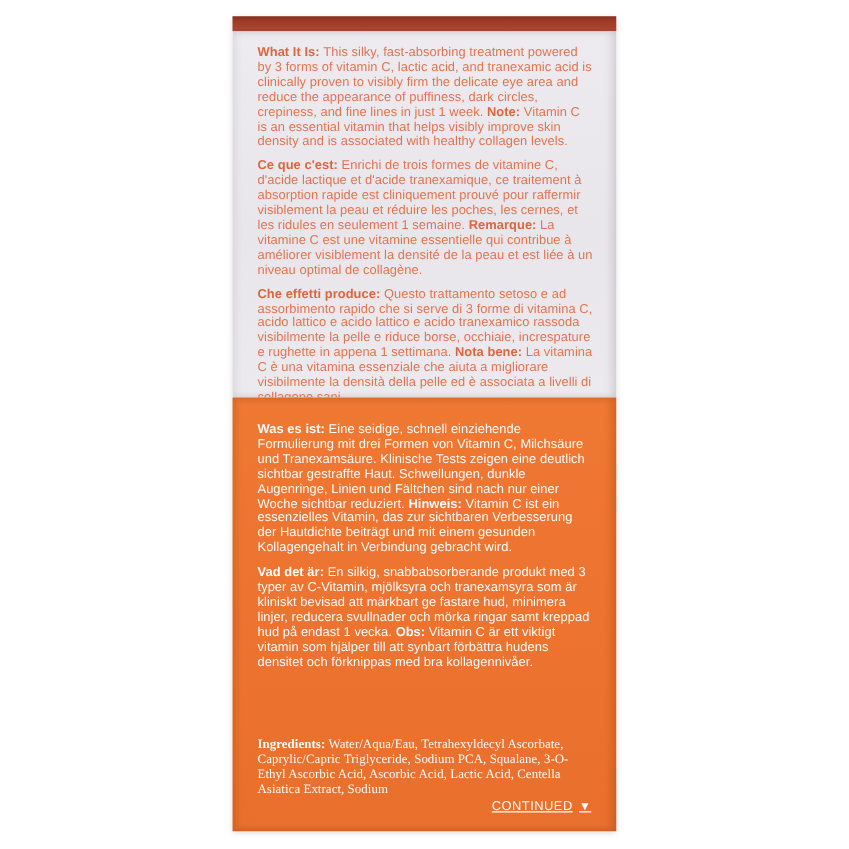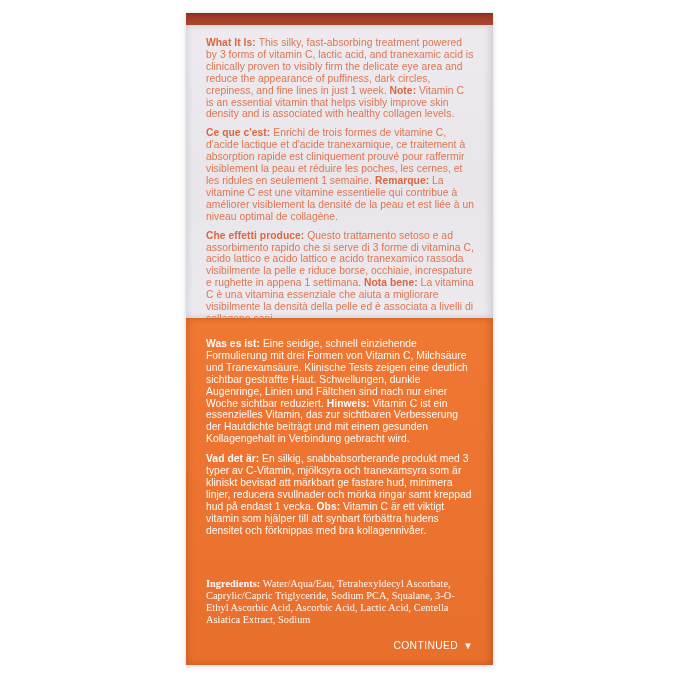--- a/index.html
+++ b/index.html
@@ -54,23 +54,24 @@
   .lead { font-weight: 700; }
   .upper .lead { color: #DC6640; }
 
   .flex-spacer { flex: 1 1 auto; min-height: 6px; }
 
   .continued-row {
     text-align: right;
     font-size: 10.3px;
     line-height: 12px;
     letter-spacing: 0.4px;
-    margin-top: 14px;
+    margin-top: 2px;
     padding-right: 1px;
     white-space: nowrap;
+    text-decoration: underline;
   }
   .continued-row .tri { font-size: 9.5px; margin-left: 5px; position: relative; top: -0.5px; }
 </style>
 </head>
 <body>
 
 <div class="stage">
   <div class="box">
 
     <div class="top-bar"></div>

